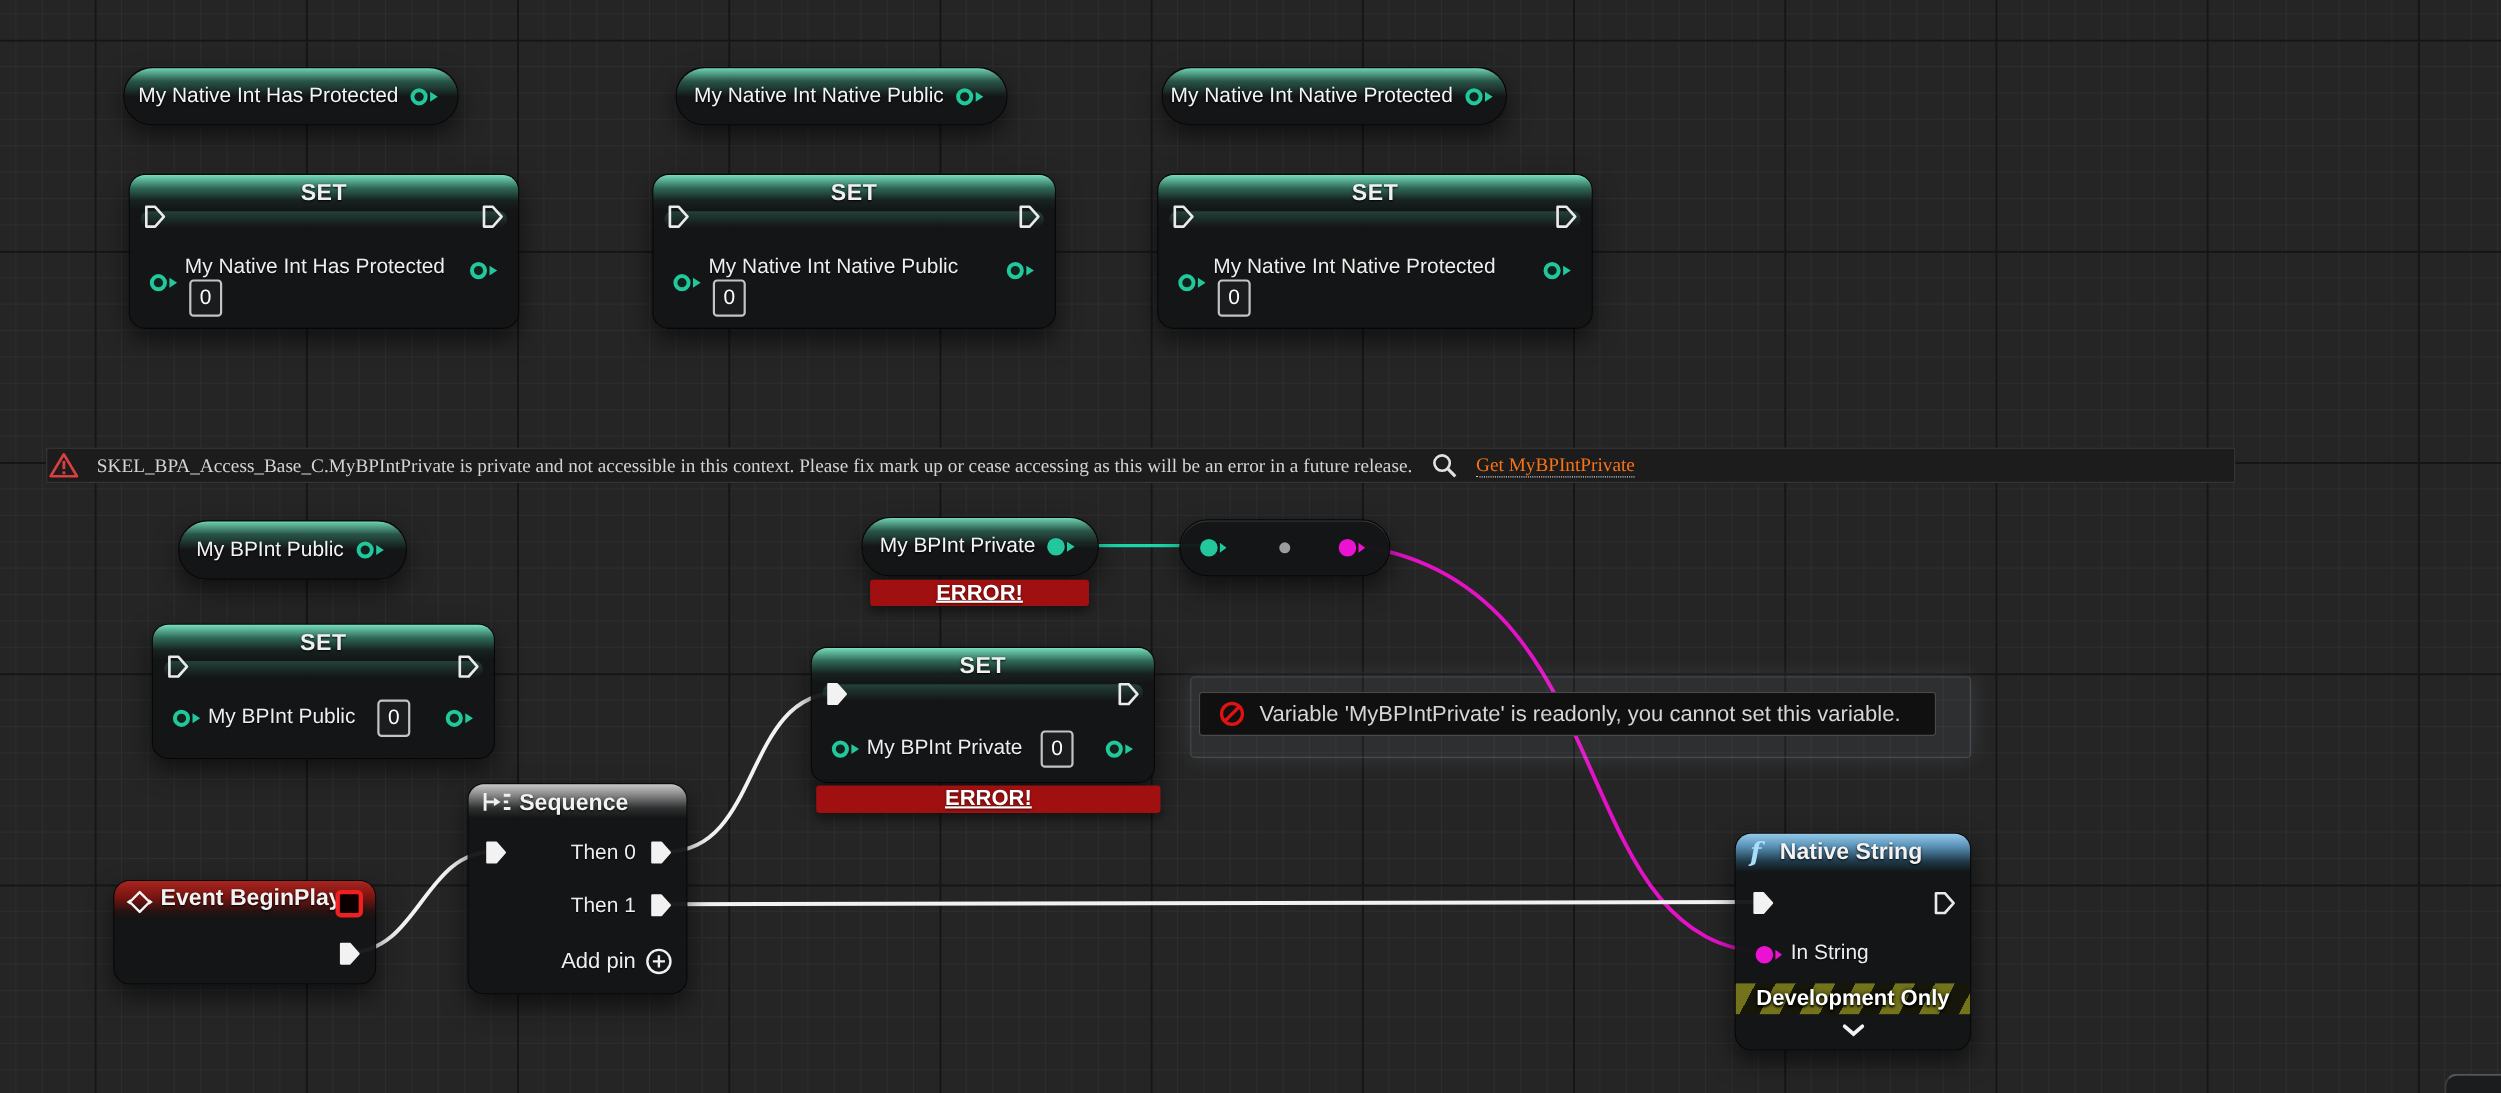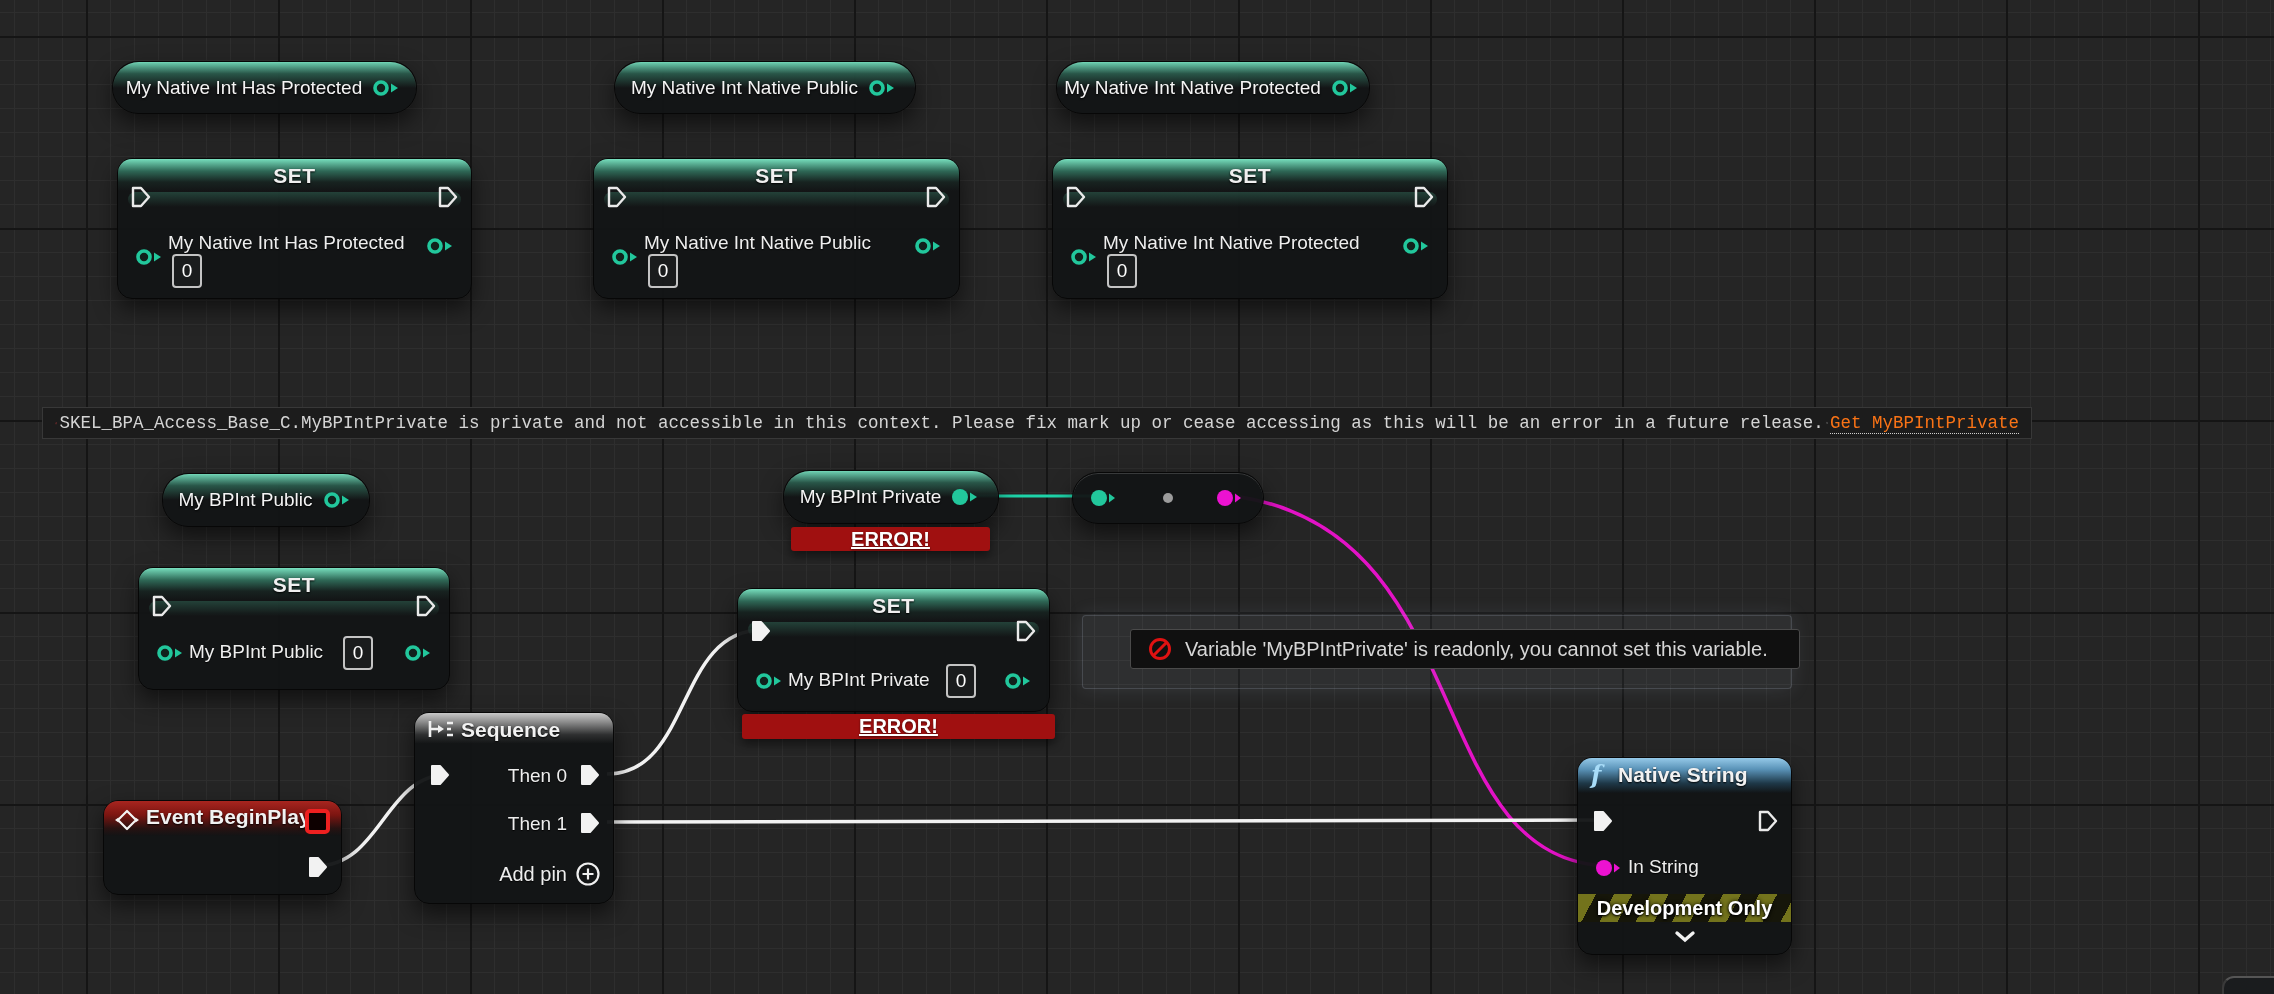--- a/index.html
+++ b/index.html
@@ -34,28 +34,28 @@
     background:linear-gradient(180deg,rgba(72,168,136,0.30),rgba(0,0,0,0));}
   .ntitle{position:absolute;left:0;right:0;top:5px;text-align:center;color:#f0f0f0;font-size:21px;font-weight:bold;letter-spacing:0.5px;text-shadow:0 1px 2px #000;}
   .htitle{color:#f2f2f2;font-size:21px;font-weight:bold;text-shadow:0 1px 2px #000;position:absolute;top:5px;}
   .pill-label{color:#f4f4f4;font-size:19px;font-weight:500;text-shadow:0 1px 2px #000;position:relative;z-index:1;}
   .pin{position:absolute;}
   .pin-label{position:absolute;color:#eeeeee;font-size:19px;white-space:nowrap;text-shadow:0 1px 1px #000;}
   .valbox{position:absolute;width:26px;height:30px;border:2px solid #c4c4c4;border-radius:4px;color:#fff;
     font-size:19px;text-align:center;line-height:30px;background:rgba(255,255,255,0.03);}
   .error-banner{position:absolute;z-index:4;background:#a01010;color:#fff;font-weight:bold;font-size:20px;
     text-align:center;border-radius:3px;box-shadow:0 5px 10px rgba(0,0,0,0.45);text-shadow:0 1px 2px rgba(0,0,0,0.6);text-decoration:underline;}
-  .error-bar{position:absolute;z-index:4;display:flex;align-items:center;gap:2px;padding:0 12px;
+  .error-bar{position:absolute;z-index:4;display:flex;align-items:center;gap:16px;padding:0 1px;
     background:#1c1c1c;border:1px solid #383838;box-sizing:border-box;
-    font-family:Liberation Mono, monospace;font-size:17.5px;color:#d4d4d4;white-space:nowrap;}
+    font-family:Liberation Serif, serif;font-size:17.5px;color:#d4d4d4;white-space:nowrap;}
   .error-link{border-bottom:1px dotted #cfcfcf;color:#f97316;cursor:pointer;text-align:right;}
   .tooltip-outer{position:absolute;z-index:6;background:rgba(210,220,235,0.06);border:1px solid rgba(190,200,220,0.18);
     border-radius:4px;box-shadow:0 0 20px rgba(190,205,230,0.12);}
   .tooltip-inner{position:absolute;z-index:7;background:#101010;border:1px solid #4a4a4a;border-radius:3px;
-    display:flex;align-items:center;gap:12px;padding:0 16px;color:#d6d6d6;font-size:20px;white-space:nowrap;margin-left:40px;}
+    display:flex;align-items:center;gap:12px;padding:0 16px;color:#d6d6d6;font-size:20px;white-space:nowrap;}
   .dev-banner{position:absolute;left:0;right:0;height:28px;display:flex;align-items:center;justify-content:center;
     background:repeating-linear-gradient(118deg,#73731c 0 16px,#16160a 16px 32px);
     color:#fff;font-size:20px;font-weight:bold;text-shadow:0 1px 2px #000,0 0 4px #000;}
   .fn-icon{position:absolute;left:13px;top:2px;color:#a8dcf8;font-family:"DejaVu Serif",serif;font-style:italic;font-weight:bold;font-size:24px;}
   .red-square{position:absolute;width:17px;height:17px;border:4px solid #ee2020;border-radius:5px;background:#0d0000;}
   .corner-node{position:absolute;z-index:3;background:#1a1c1e;border-top:2px solid #555;border-left:2px solid #3a3a3a;border-radius:12px 0 0 0;}
 </style>
 </head>
 <body>
 
@@ -254,21 +254,21 @@
 
   <div class="tooltip-outer" style="left:1082px;top:615px;width:708px;height:72px"></div>
   <div class="tooltip-inner" style="left:1090px;top:629px;width:636px;height:38px">
     <svg width="26" height="26" viewBox="0 0 26 26">
       <circle cx="13" cy="13" r="9.5" fill="none" stroke="#e01212" stroke-width="3"></circle>
       <path d="M6.5 19.5 L19.5 6.5" stroke="#e01212" stroke-width="3"></path>
       </svg>
     <span>Variable 'MyBPIntPrivate' is readonly, you cannot set this variable.</span>
   </div>
 
-  <div class="node" style="left:414px;top:712px;width:198px;height:190px">
+  <div class="node" style="left:425px;top:712px;width:198px;height:190px">
     <div class="hdr hdr-gray" style="height:31px"></div>
     <svg style="position:absolute;left:12px;top:6px" width="28" height="20" viewBox="0 0 28 20">
       <path d="M3 2 v16 M3 10 h8" stroke="#f0f0f0" stroke-width="2.6" fill="none"></path>
       <path d="M11 6 l6 4 -6 4 z" fill="#f0f0f0"></path>
       <path d="M20 4 h6 M20 10 h4 M20 16 h6" stroke="#f0f0f0" stroke-width="2.6"></path>
       </svg>
     <span class="htitle" style="left:46px">Sequence</span>
     <svg class="pin" style="left:14px;top:50px" width="22" height="24" viewBox="0 0 22 24">
         <path d="M3 3 L11 3 L19 12 L11 21 L3 21 Z" fill="#f2f2f2" stroke="#f2f2f2" stroke-width="2" stroke-linejoin="round"></path>
       </svg>

